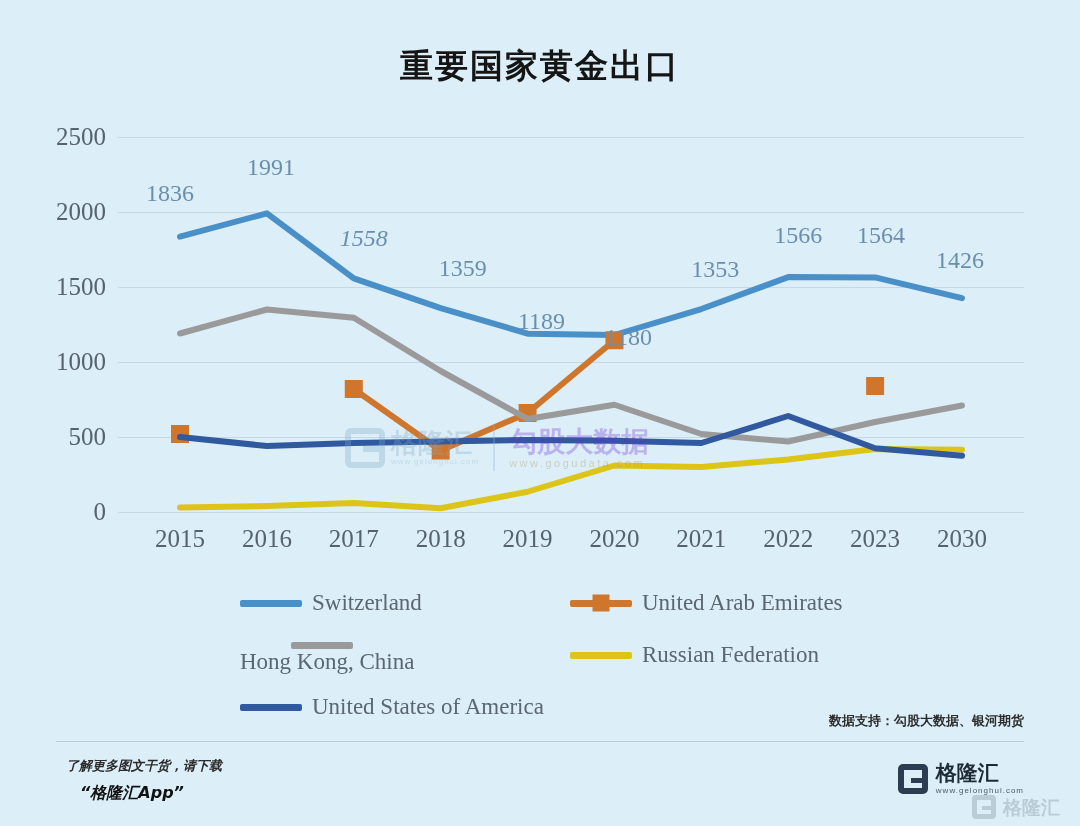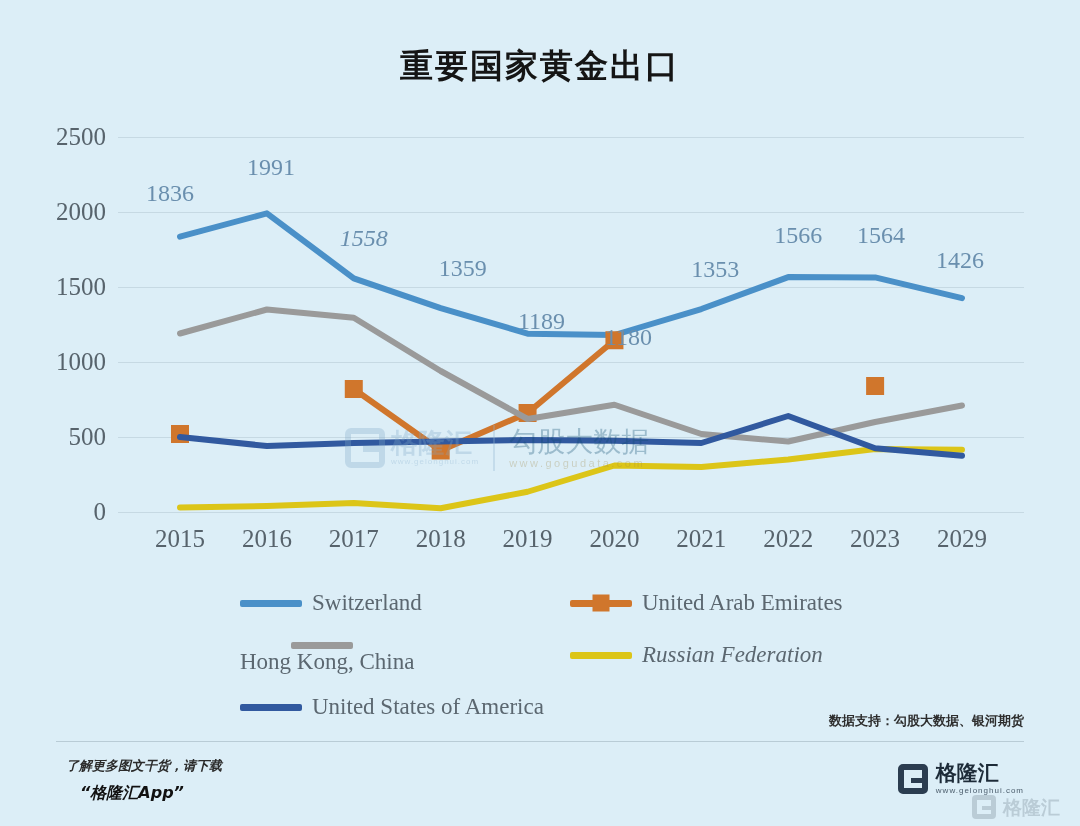--- a/index.html
+++ b/index.html
@@ -52,21 +52,21 @@
     position:relative;box-sizing:border-box;
   }
   .wm-g:after{
     content:"";position:absolute;right:-4px;top:12px;
     width:20px;height:6px;background:#7fa8c9;
   }
   .wm-txt{font-size:27px;color:#7fa8c9;font-weight:bold;line-height:1;}
   .wm-sub{font-size:8px;color:#7fa8c9;letter-spacing:1px;}
   .wm-div{width:2px;height:46px;background:#8fb4d0;}
   .wm-right{display:flex;flex-direction:column;}
-  .wm-right .big{font-size:28px;color:#0c4a6e;font-weight:normal;line-height:1.1;}
+  .wm-right .big{font-size:28px;color:#6d28d9;font-weight:bold;line-height:1.1;}
   .wm-right .url{font-size:11px;color:#a08a4a;letter-spacing:2.5px;}
 
   
   .legend{position:absolute;left:240px;top:590px;width:700px;}
   .lg-item{position:absolute;display:flex;align-items:center;}
   .lg-swatch{position:relative;width:62px;height:7px;border-radius:2px;margin-right:10px;}
   .lg-marker{
     position:absolute;left:50%;top:50%;width:17px;height:17px;
     transform:translate(-50%,-50%);
   }
@@ -137,21 +137,21 @@
     <div id="xticks">
         <div class="xtick" style="left: 62px;">2015</div>
         <div class="xtick" style="left: 148.889px;">2016</div>
         <div class="xtick" style="left: 235.778px;">2017</div>
         <div class="xtick" style="left: 322.667px;">2018</div>
         <div class="xtick" style="left: 409.556px;">2019</div>
         <div class="xtick" style="left: 496.444px;">2020</div>
         <div class="xtick" style="left: 583.333px;">2021</div>
         <div class="xtick" style="left: 670.222px;">2022</div>
         <div class="xtick" style="left: 757.111px;">2023</div>
-        <div class="xtick" style="left: 844px;">2029</div>
+        <div class="xtick" style="left: 844px;">2030</div>
       </div>
     <svg class="series" id="series-svg" viewBox="0 0 906 375" preserveAspectRatio="none">
         <polyline points="62,99.59999999999997 148.88888888888889,76.35000000000002 235.77777777777777,141.3 322.66666666666663,171.15 409.55555555555554,196.64999999999998 496.44444444444446,198 583.3333333333333,172.04999999999998 670.2222222222223,140.10000000000002 757.1111111111111,140.39999999999998 844,161.1" fill="none" stroke="#4a90c8" stroke-width="6" stroke-linecap="round" stroke-linejoin="round"></polyline>
         <polyline points="235.77777777777777,252 322.66666666666663,313.5 409.55555555555554,276 496.44444444444446,203.25" fill="none" stroke="#d0762c" stroke-width="6" stroke-linecap="round" stroke-linejoin="round"></polyline>
         <rect x="53" y="288" width="18" height="18" fill="#d0762c"></rect>
         <rect x="226.77777777777777" y="243" width="18" height="18" fill="#d0762c"></rect>
         <rect x="313.66666666666663" y="304.5" width="18" height="18" fill="#d0762c"></rect>
         <rect x="400.55555555555554" y="267" width="18" height="18" fill="#d0762c"></rect>
         <rect x="487.44444444444446" y="194.25" width="18" height="18" fill="#d0762c"></rect>
         <rect x="748.1111111111111" y="240" width="18" height="18" fill="#d0762c"></rect>
@@ -196,21 +196,21 @@
       <div class="lg-item" style="left: 330px; top: 0px;">
         <span class="lg-swatch" style="background: rgb(208, 118, 44);">
           <span class="lg-marker" style="background: rgb(208, 118, 44);"></span>
         </span>
         <span class="lg-label">United Arab Emirates</span>
       </div>
       <div class="lg-item" style="left: 0px; top: 52px; flex-direction: column;">
         <span class="lg-swatch" style="background: rgb(154, 154, 154);"></span>
         <span class="lg-label">Hong Kong, China</span>
       </div>
-      <div class="lg-item" style="left: 330px; top: 52px; font-style: italic;">
+      <div class="lg-item" style="left: 330px; top: 52px;">
         <span class="lg-swatch" style="background: rgb(220, 197, 24);"></span>
         <span class="lg-label">Russian Federation</span>
       </div>
       <div class="lg-item" style="left: 0px; top: 104px;">
         <span class="lg-swatch" style="background: rgb(49, 89, 159);"></span>
         <span class="lg-label">United States of America</span>
       </div>
     </div>
 
   <div class="source">数据支持：勾股大数据、银河期货</div>

